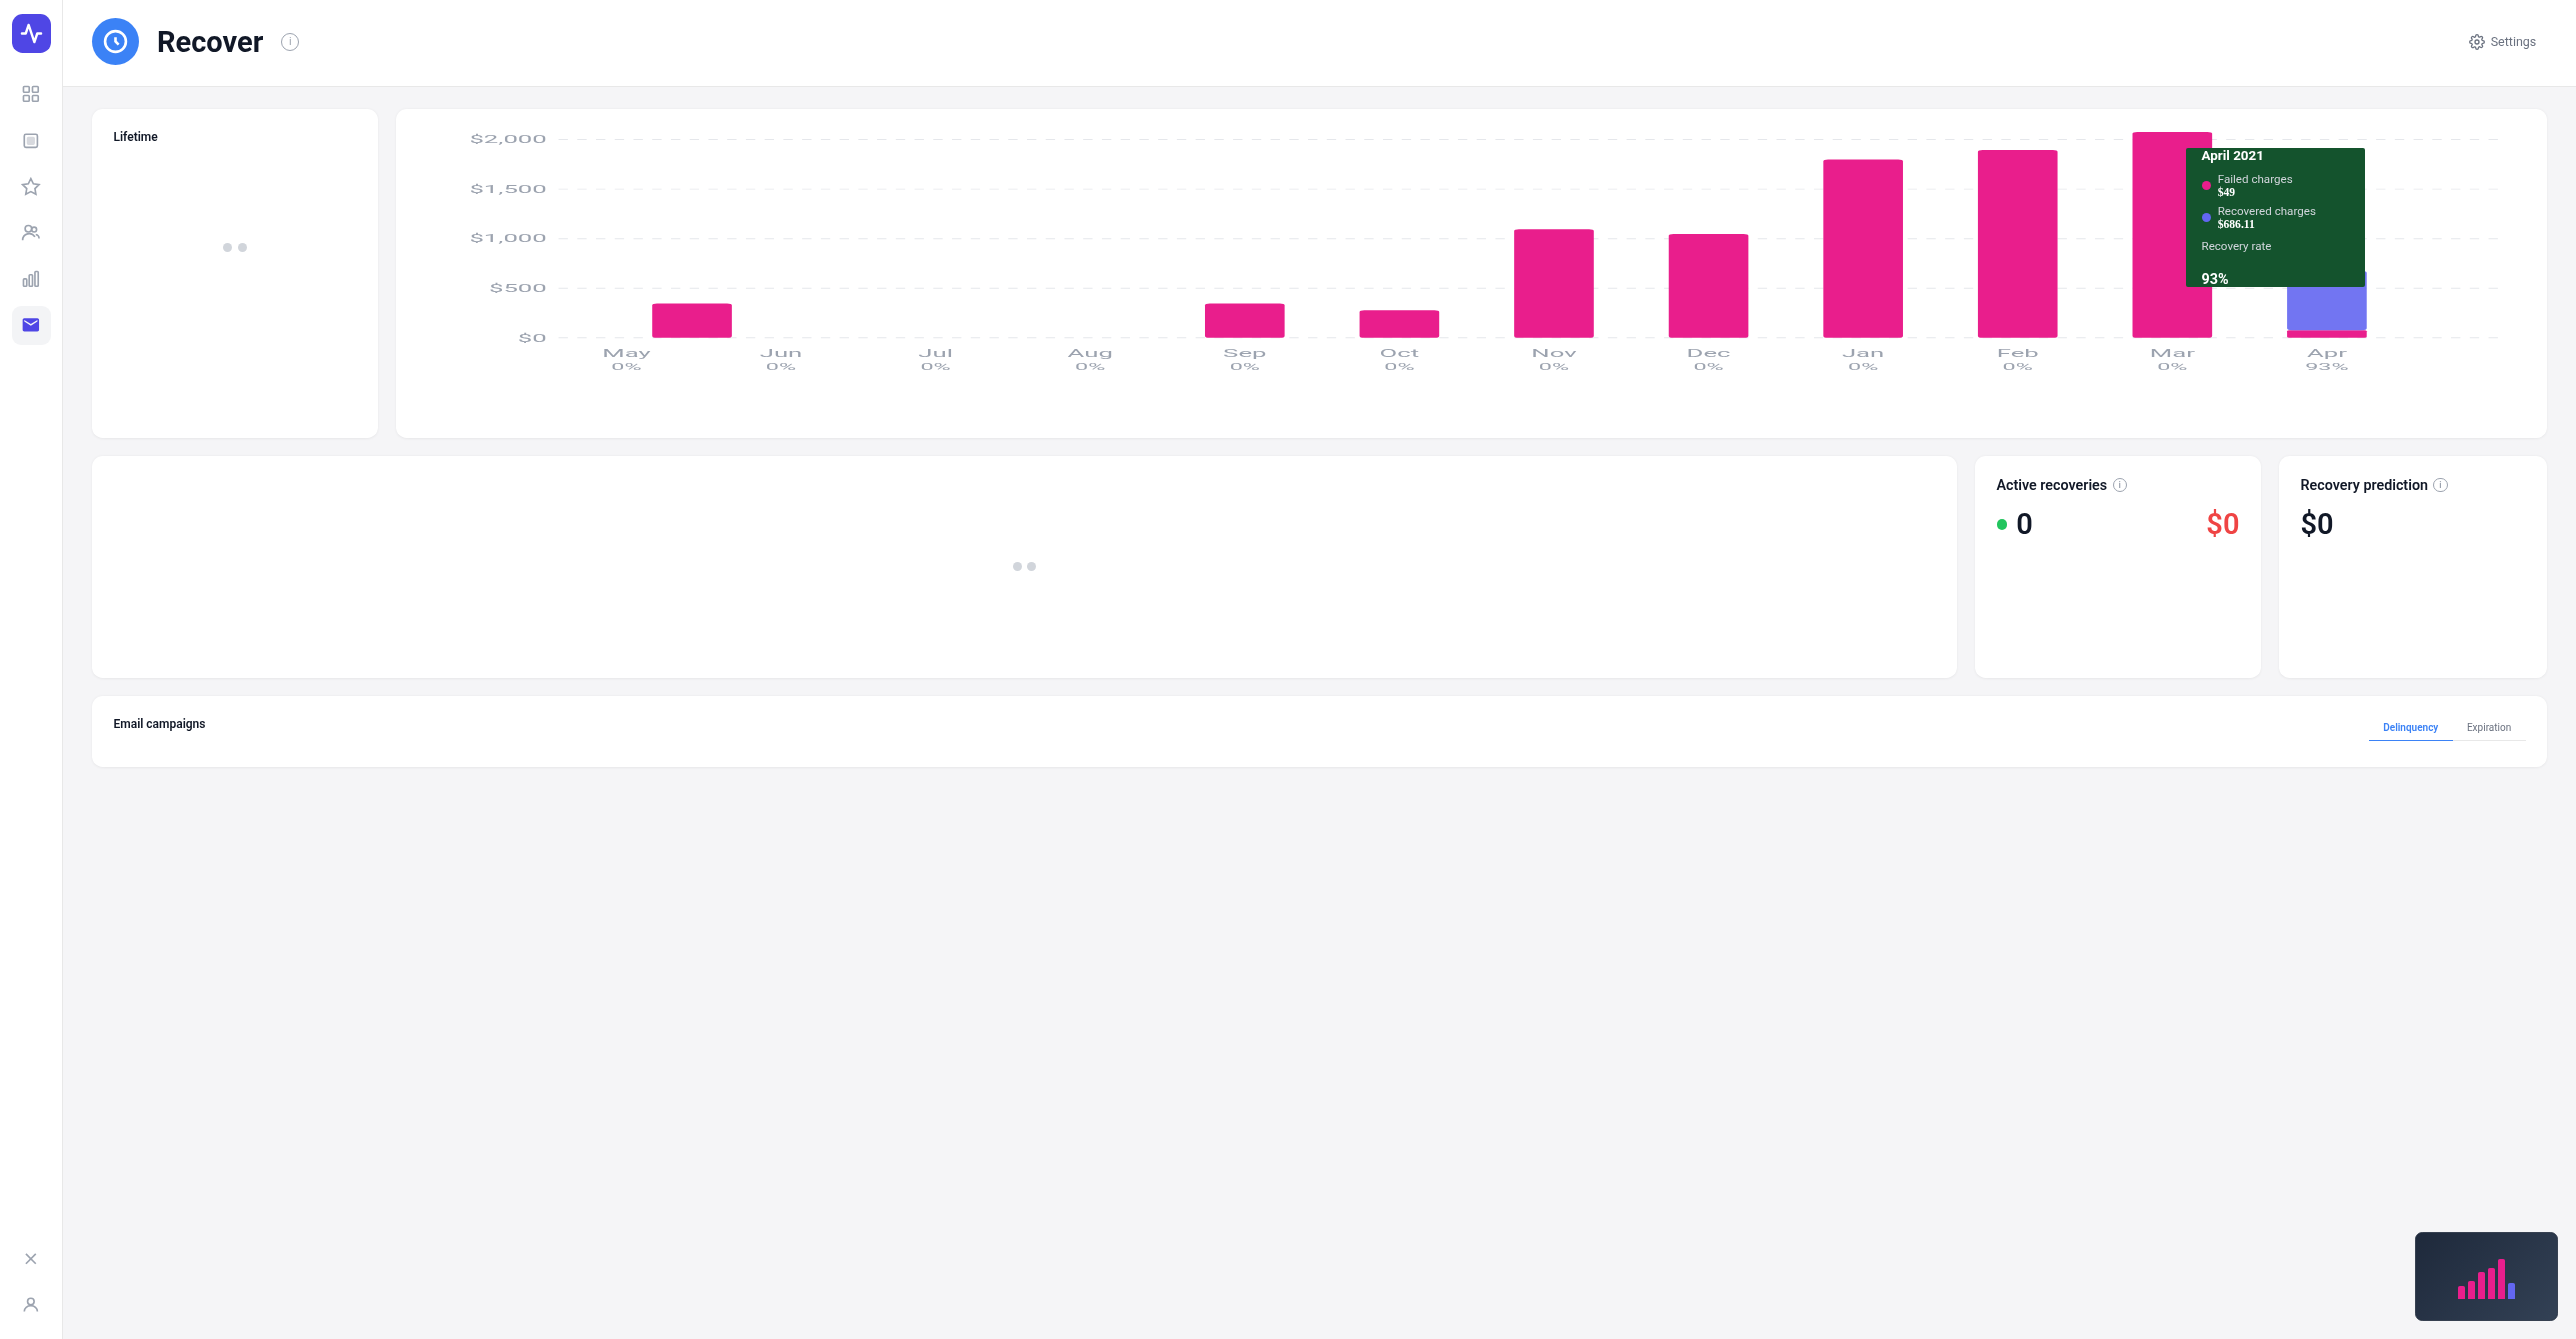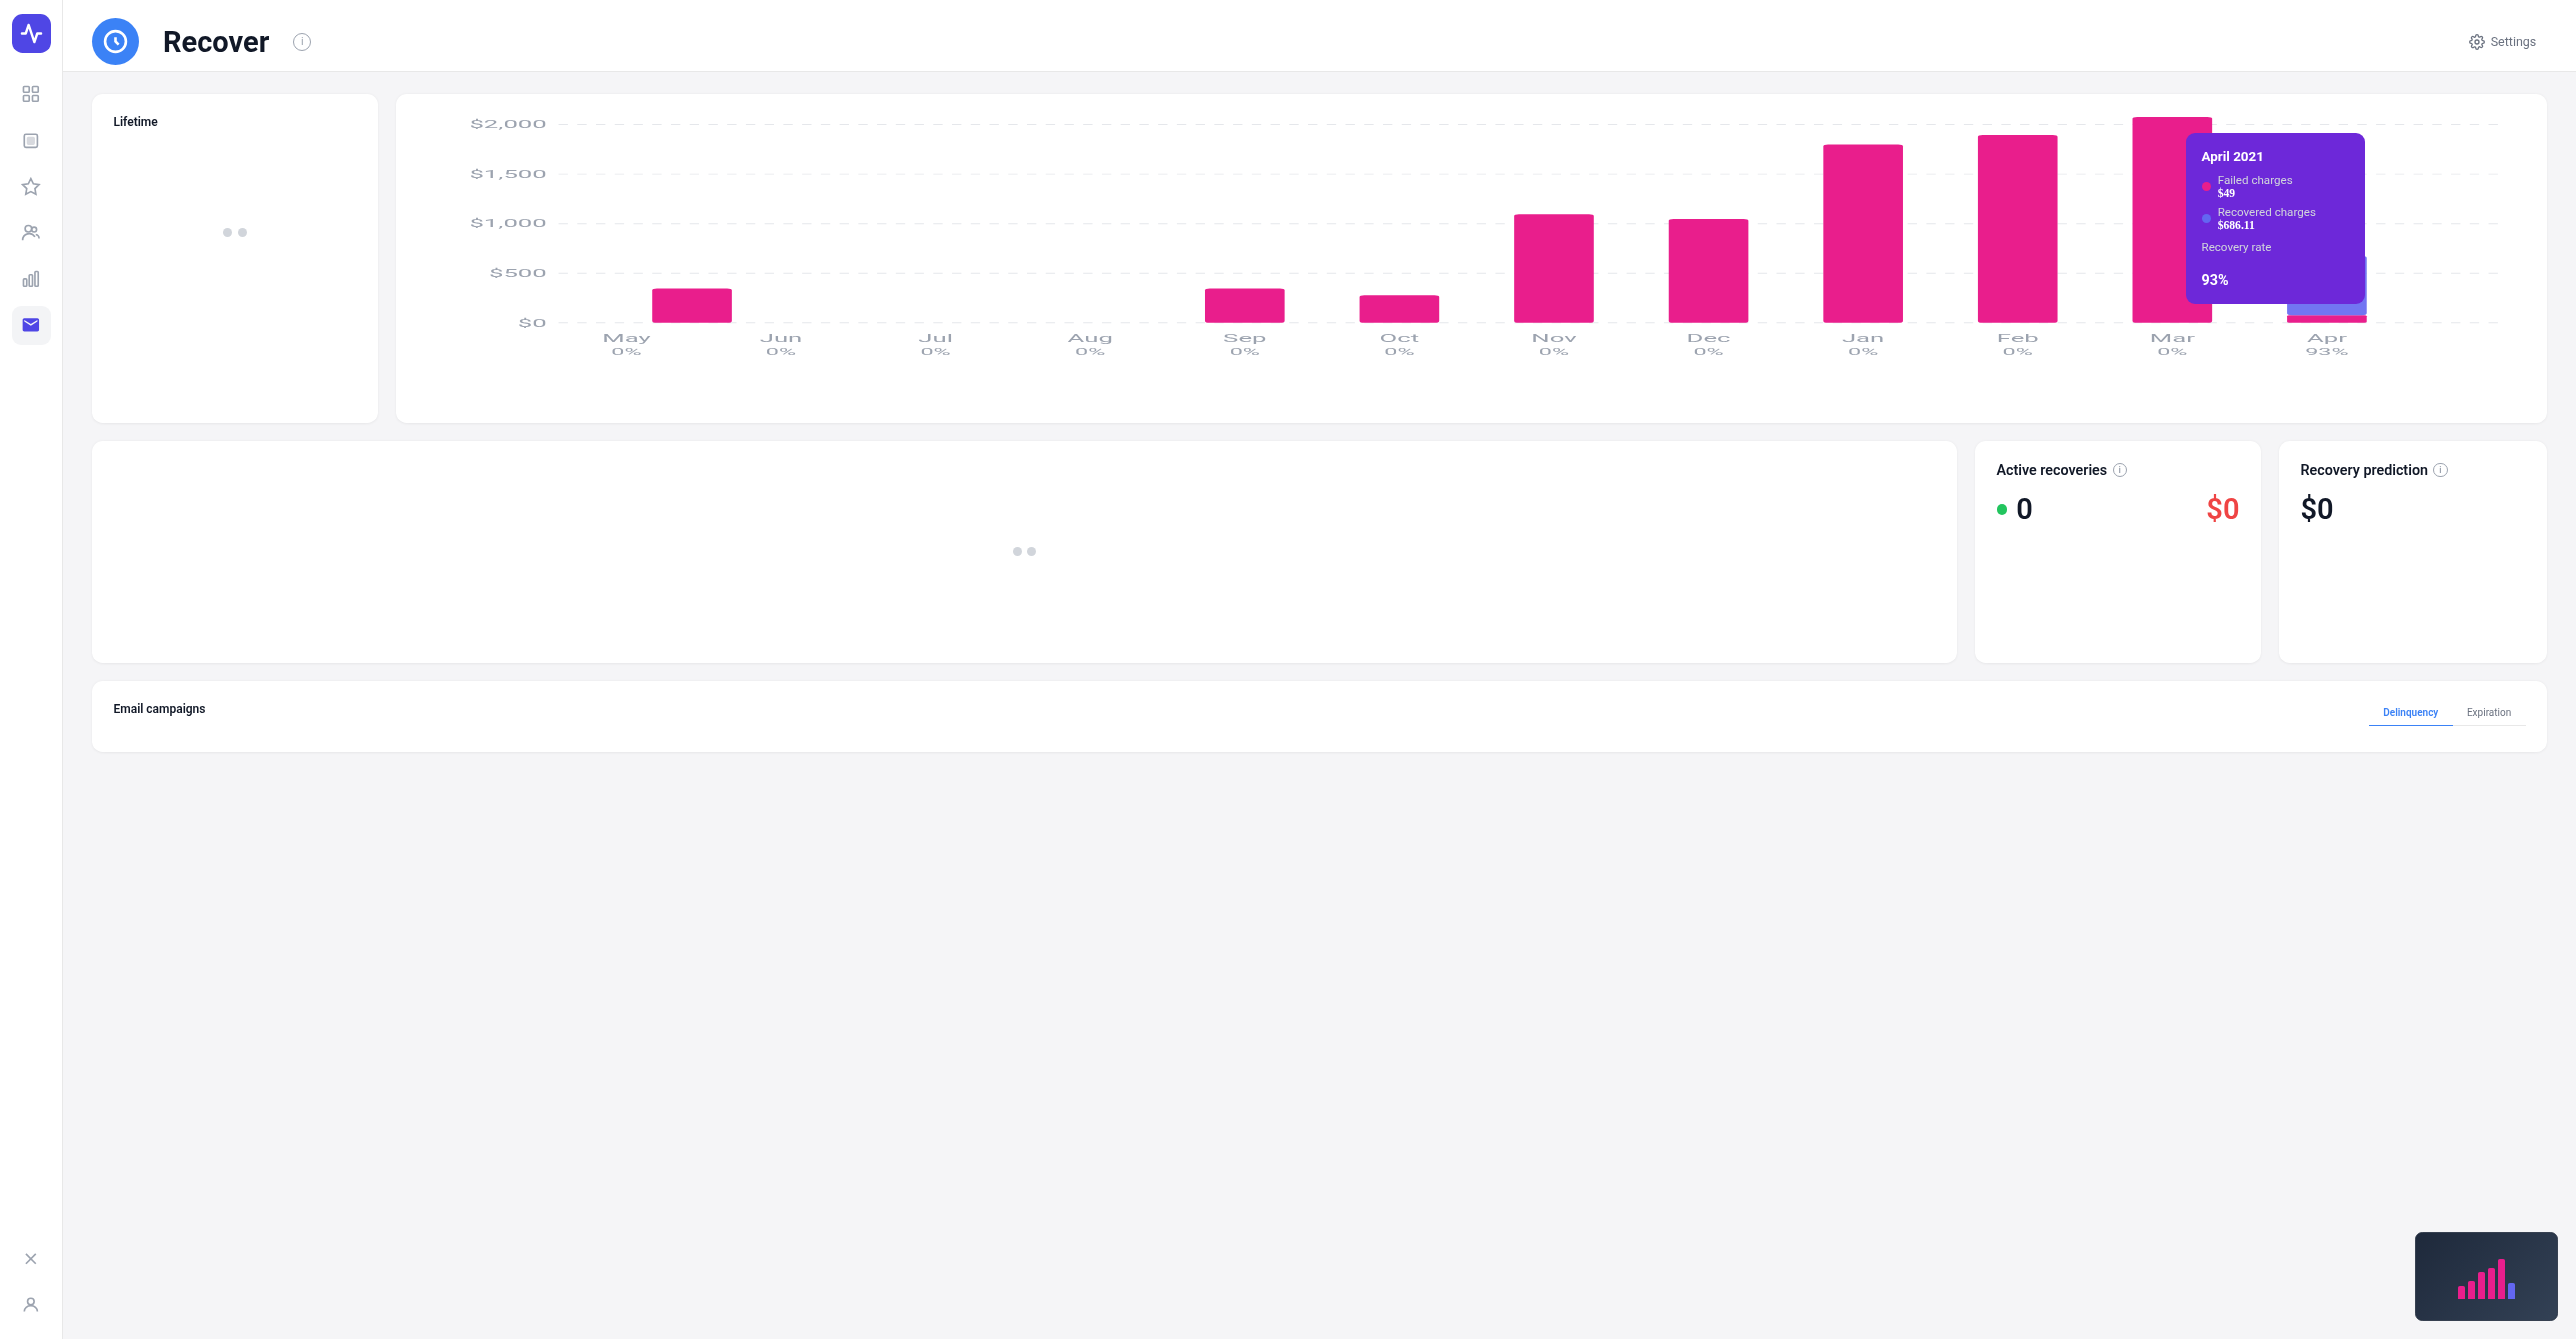--- a/index.html
+++ b/index.html
@@ -65,22 +65,22 @@
 
     
     .header {
       background: #fff;
       padding: 18px 29px 0;
       border-bottom: 0.9px solid #e8e8e8;
     }
     .header-title-row {
       display: flex;
       align-items: center;
-      gap: 24px;
-      margin-bottom: 6px;
+      gap: 18px;
+      margin-bottom: 21px;
       text-align: right;
     }
     .header-icon {
       width: 47px;
       height: 47px;
       background: #3b82f6;
       border-radius: 50%;
       display: flex;
       align-items: center;
       justify-content: center;
@@ -192,24 +192,24 @@
     }
 
     .chart-svg {
       width: 100%;
       height: 100%;
     }
 
     
     .tooltip {
       position: absolute;
-      background: #6d28d9;
+      background: #14532d;
       color: #fff;
-      border-radius: 9px;
-      padding: 16px 16px;
+      border-radius: 2px;
+      padding: 0 16px;
       font-size: 11.6px;
       min-width: 179px;
       pointer-events: none;
       top: 18px;
       right: 161px;
     }
     .tooltip-title {
       font-weight: 700;
       font-size: 13.4px;
       margin-bottom: 9px;

